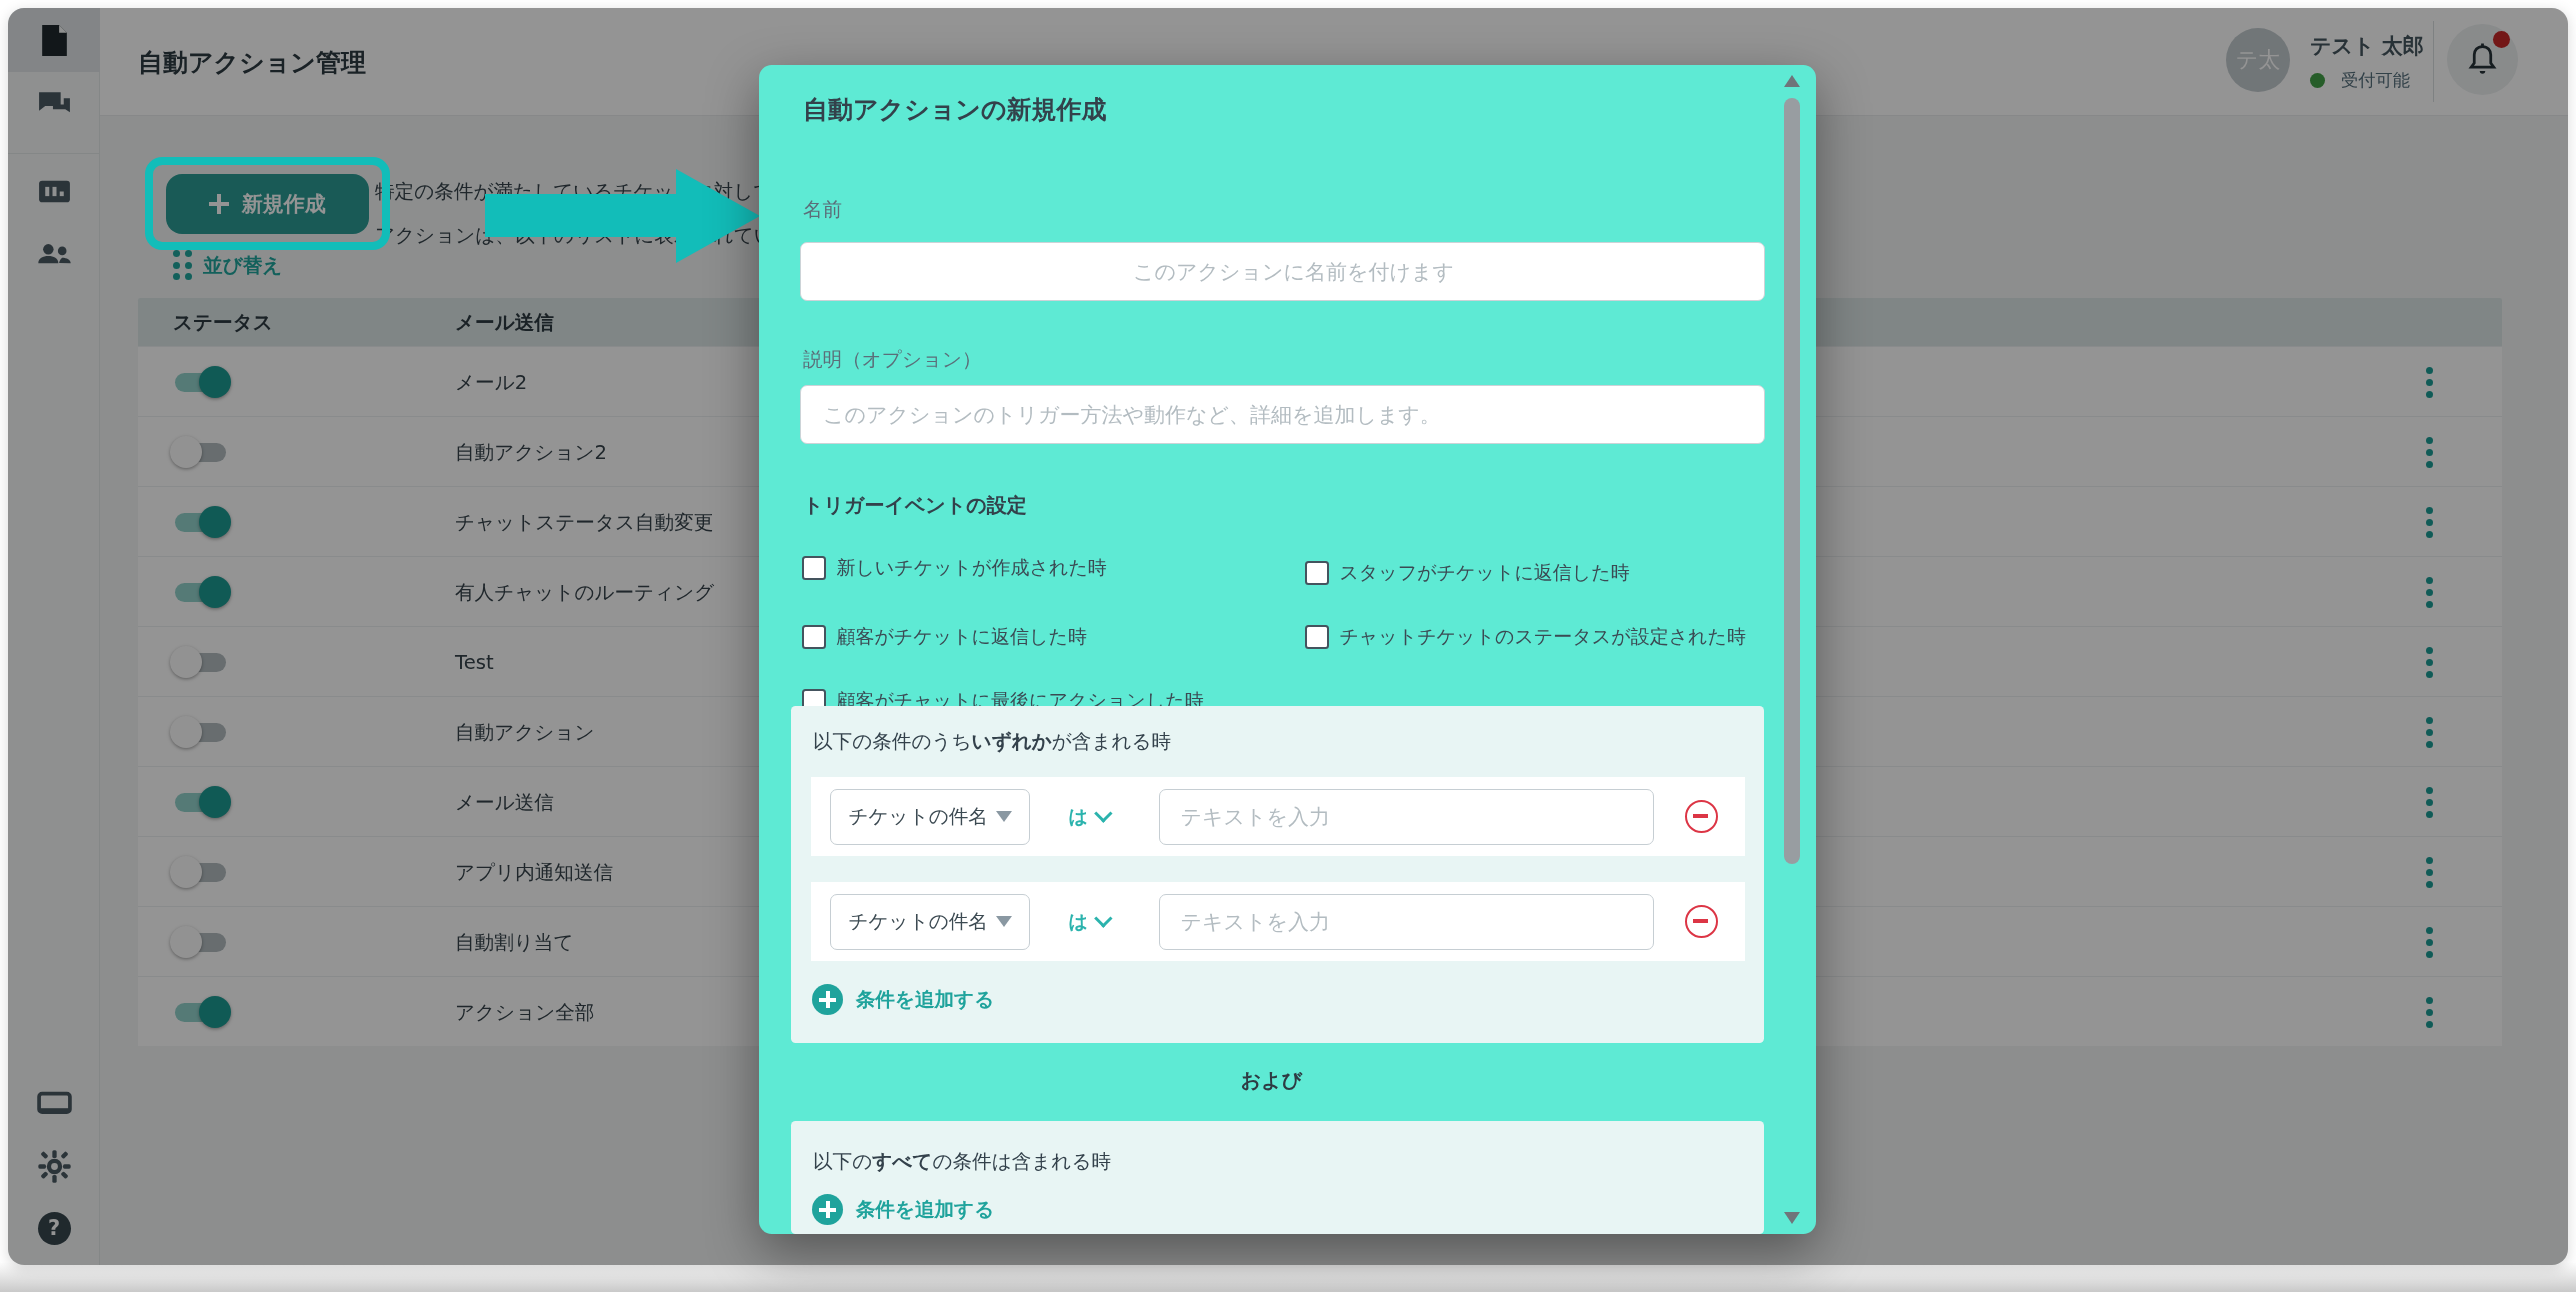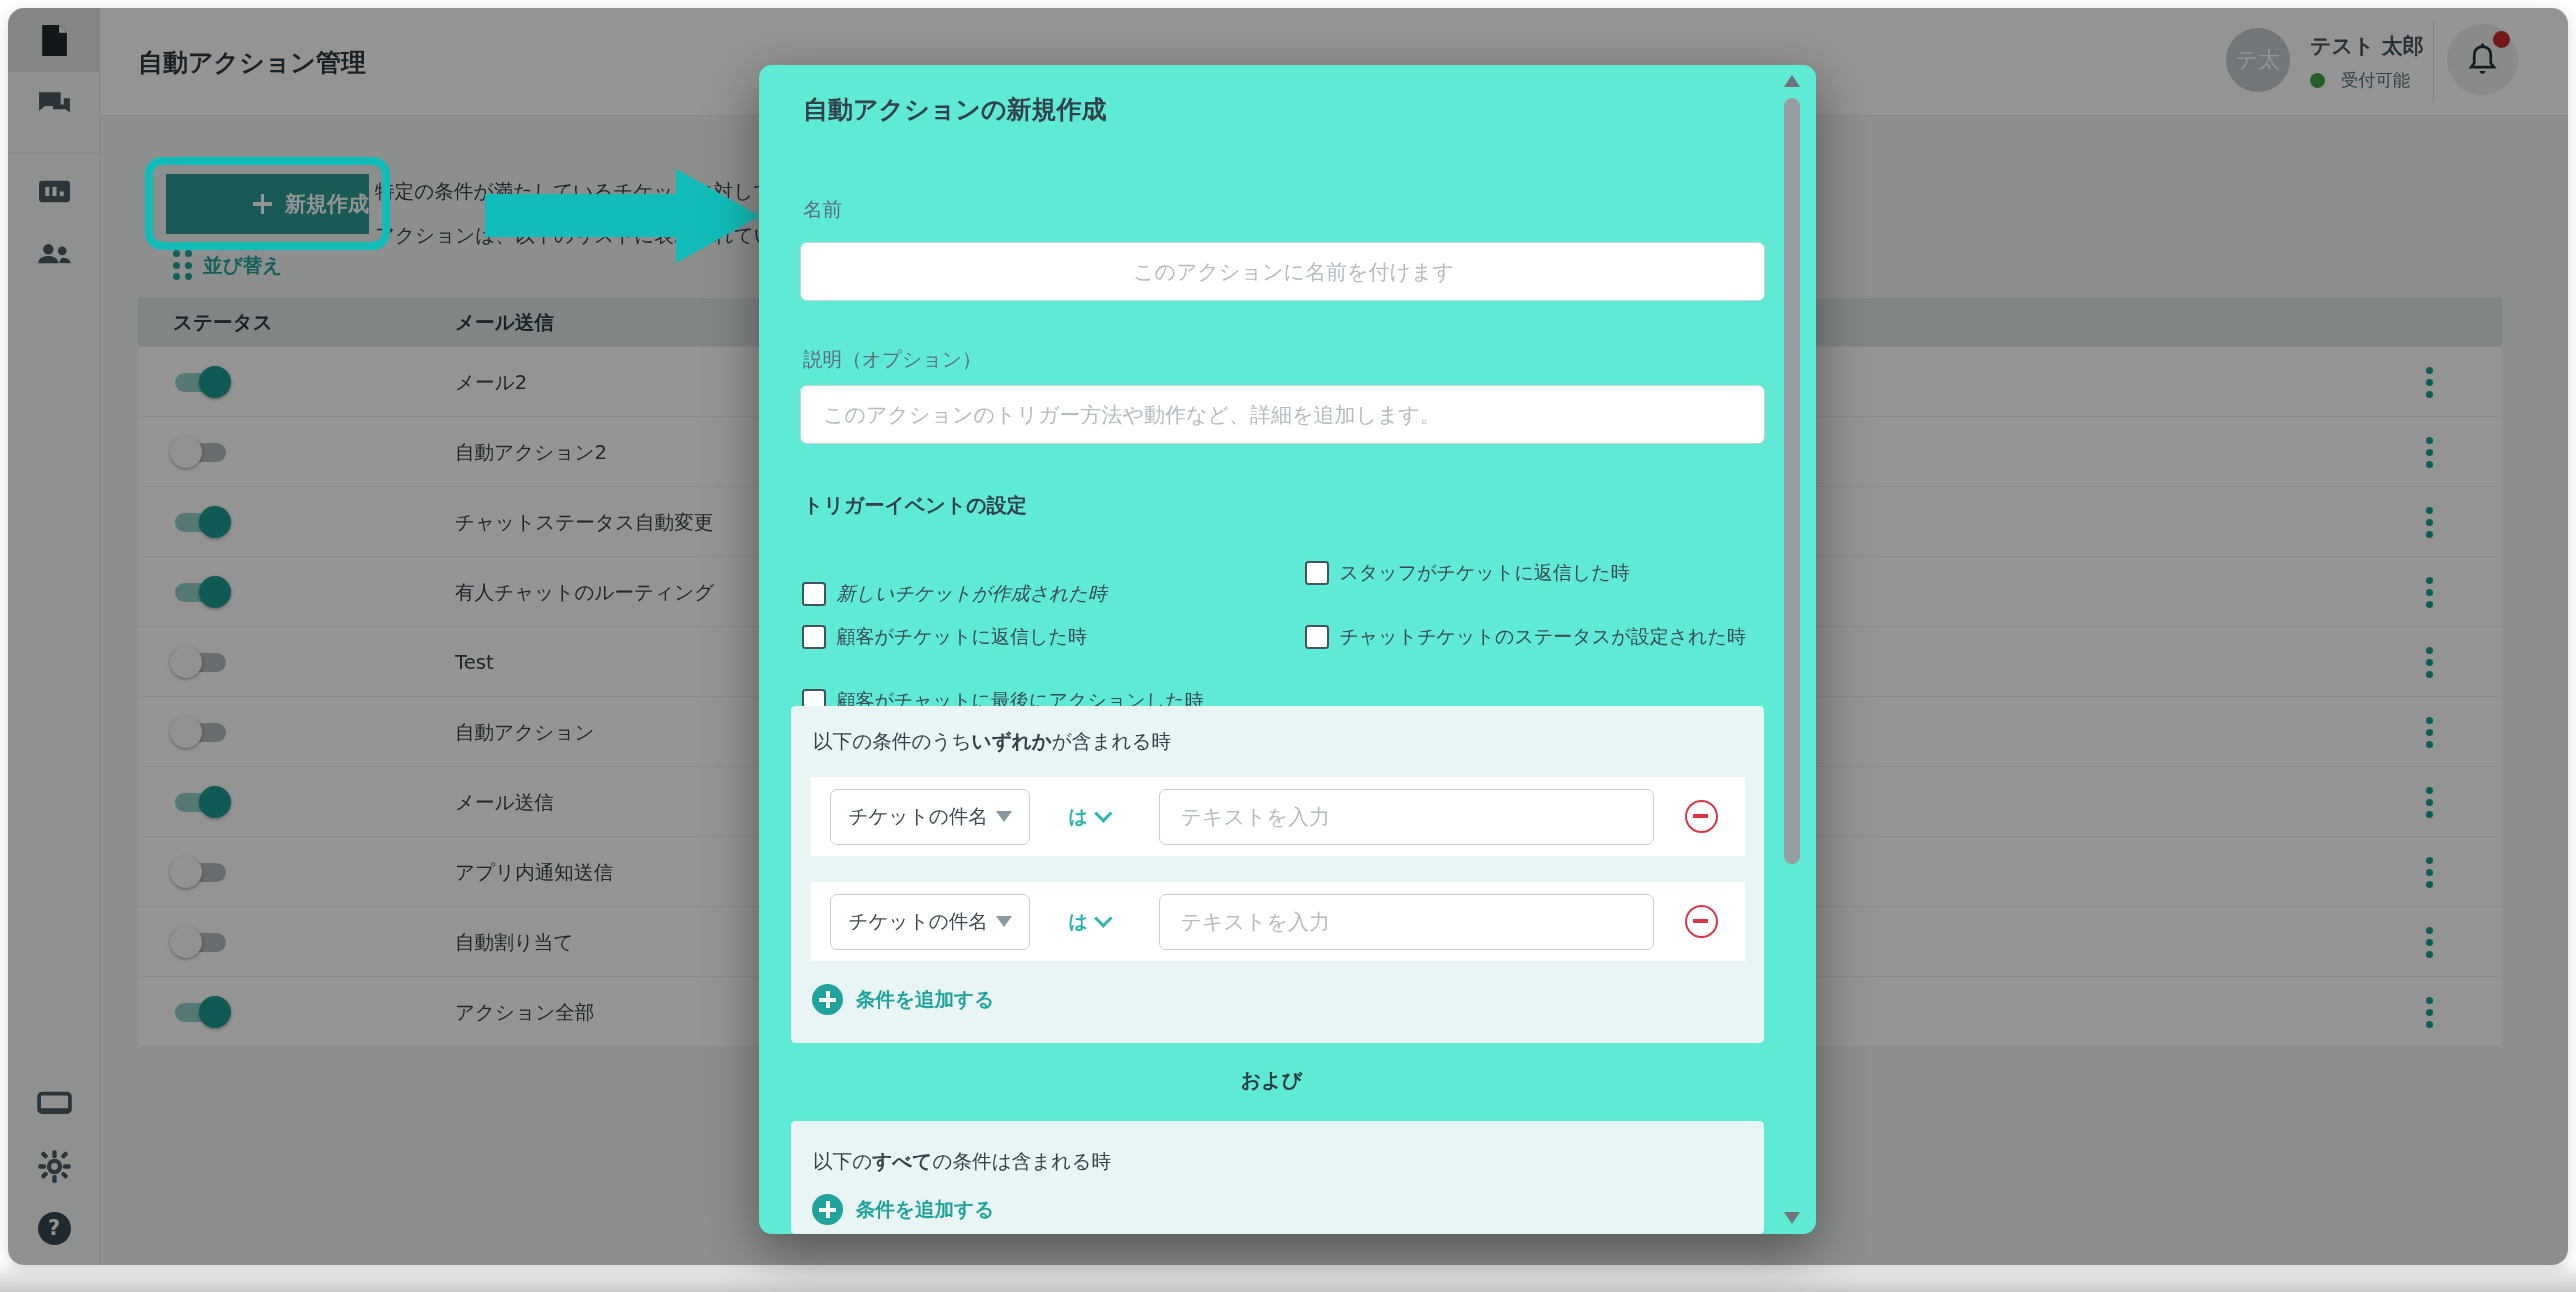--- a/index.html
+++ b/index.html
@@ -46,22 +46,22 @@
     border-radius:50%; background:#eceff0; display:flex; align-items:center;
     justify-content:center; }
   .bell-wrap svg { width:33px; height:36px; }
   .bell-dot { position:absolute; right:8px; top:7px; width:17.3px; height:17.3px;
     border-radius:50%; background:#c62828; }
 
   
   .main-desc { position:absolute; left:367px; top:162px; font-size:19.6px;
     line-height:44px; color:#37444c; }
   .new-btn { position:absolute; left:158px; top:166px; width:203px; height:60px;
-    background:#2b9c95; border-radius:0; color:#ffffff; font-size:21px;
-    font-weight:bold; display:flex; align-items:center; justify-content:flex-end;
+    background:#2b9c95; border-radius:16px; color:#ffffff; font-size:21px;
+    font-weight:bold; display:flex; align-items:center; justify-content:center;
     gap:12.7px; }
   .plus-ico { position:relative; width:19.6px; height:19.6px; }
   .plus-ico::before,.plus-ico::after { content:""; position:absolute; background:#ffffff; }
   .plus-ico::before { left:8px; top:0; width:3.5px; height:19.6px; }
   .plus-ico::after  { left:0; top:8px; width:19.6px; height:3.5px; }
   .sort-btn { position:absolute; left:165px; top:242px; display:flex;
     align-items:center; gap:11.5px; color:#21a69e; font-size:19.6px; font-weight:bold; }
   .drag-ico { display:grid; grid-template-columns:7px 7px; grid-gap:4.6px; }
   .drag-ico span { width:7px; height:7px; border-radius:50%; background:#21a69e; }
 
@@ -412,21 +412,21 @@
     <span class="placeholder">このアクションに名前を付けます</span>
   </div>
 
   <div class="m-label" style="top:281px;">説明（オプション）</div>
   <div class="m-input" style="top:320px;">
     <span class="placeholder">このアクションのトリガー方法や動作など、詳細を追加します。</span>
   </div>
 
   <div class="m-section" style="top:427px;">トリガーイベントの設定</div>
 
-  <div class="chk-row" style="left:43px; top:516px;font-style:italic;">
+  <div class="chk-row" style="left:43px; top:490px;">
     <span class="chk-box"></span>
     <span class="chk-label">新しいチケットが作成された時</span>
   </div>
   <div class="chk-row" style="left:546px; top:495px;">
     <span class="chk-box"></span>
     <span class="chk-label">スタッフがチケットに返信した時</span>
   </div>
   <div class="chk-row" style="left:43px; top:559px;">
     <span class="chk-box"></span>
     <span class="chk-label">顧客がチケットに返信した時</span>

